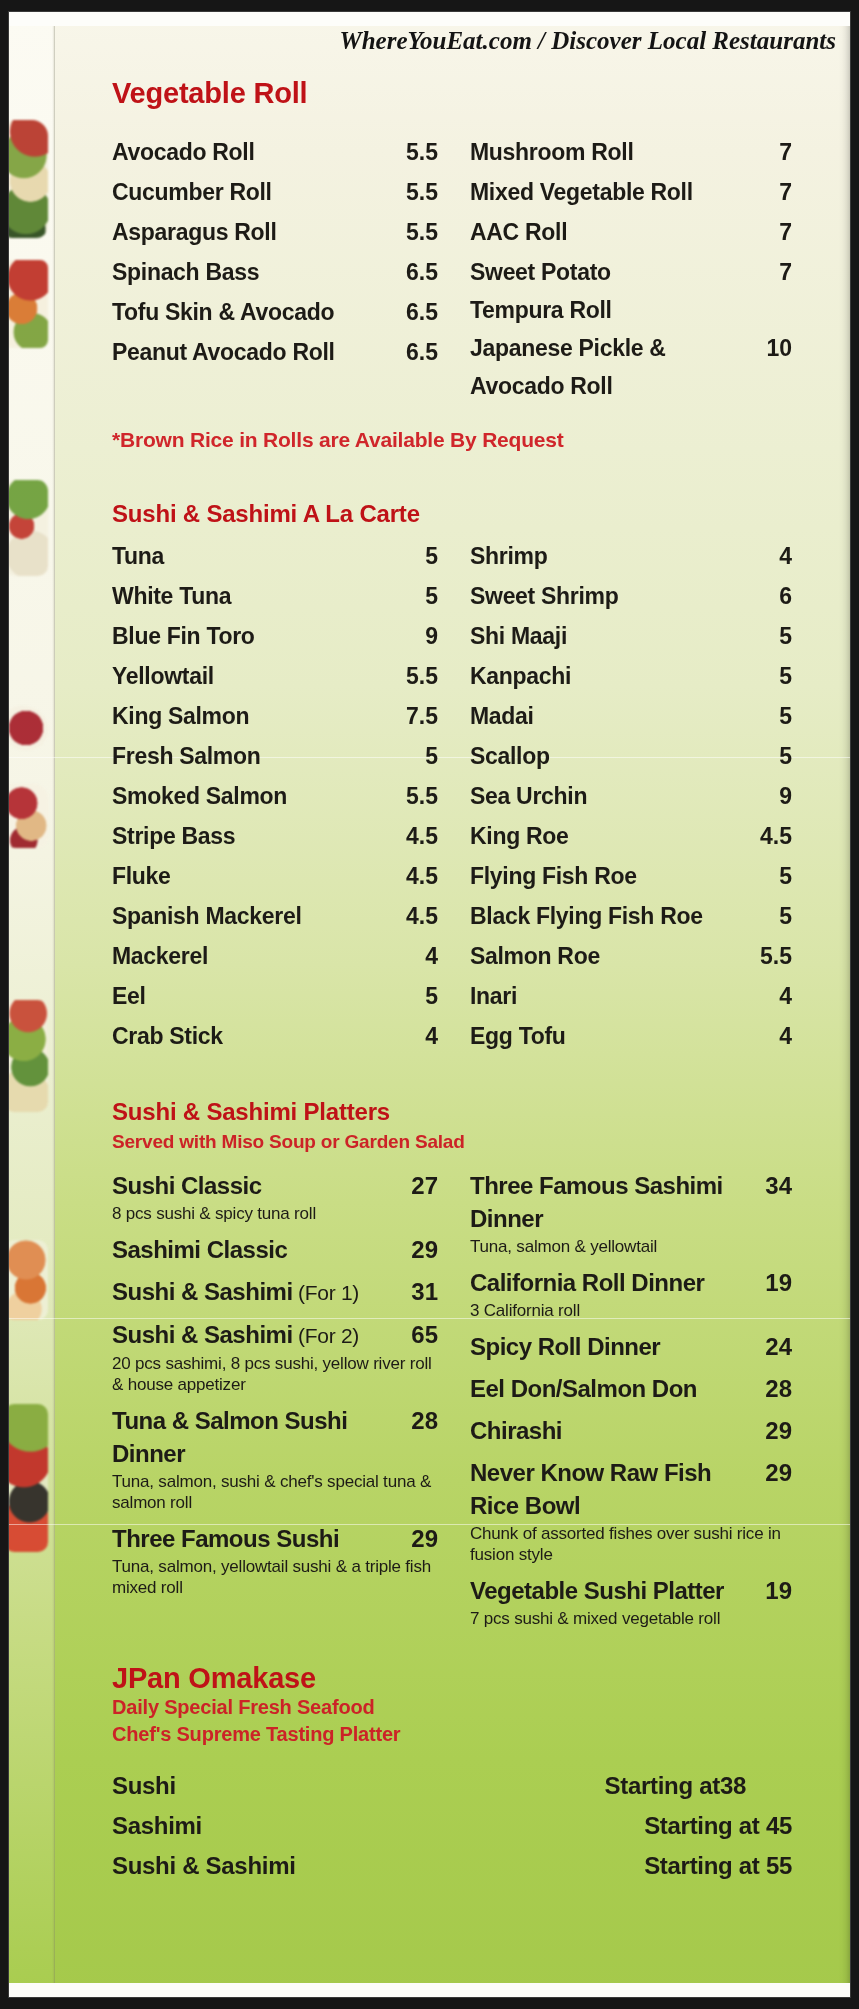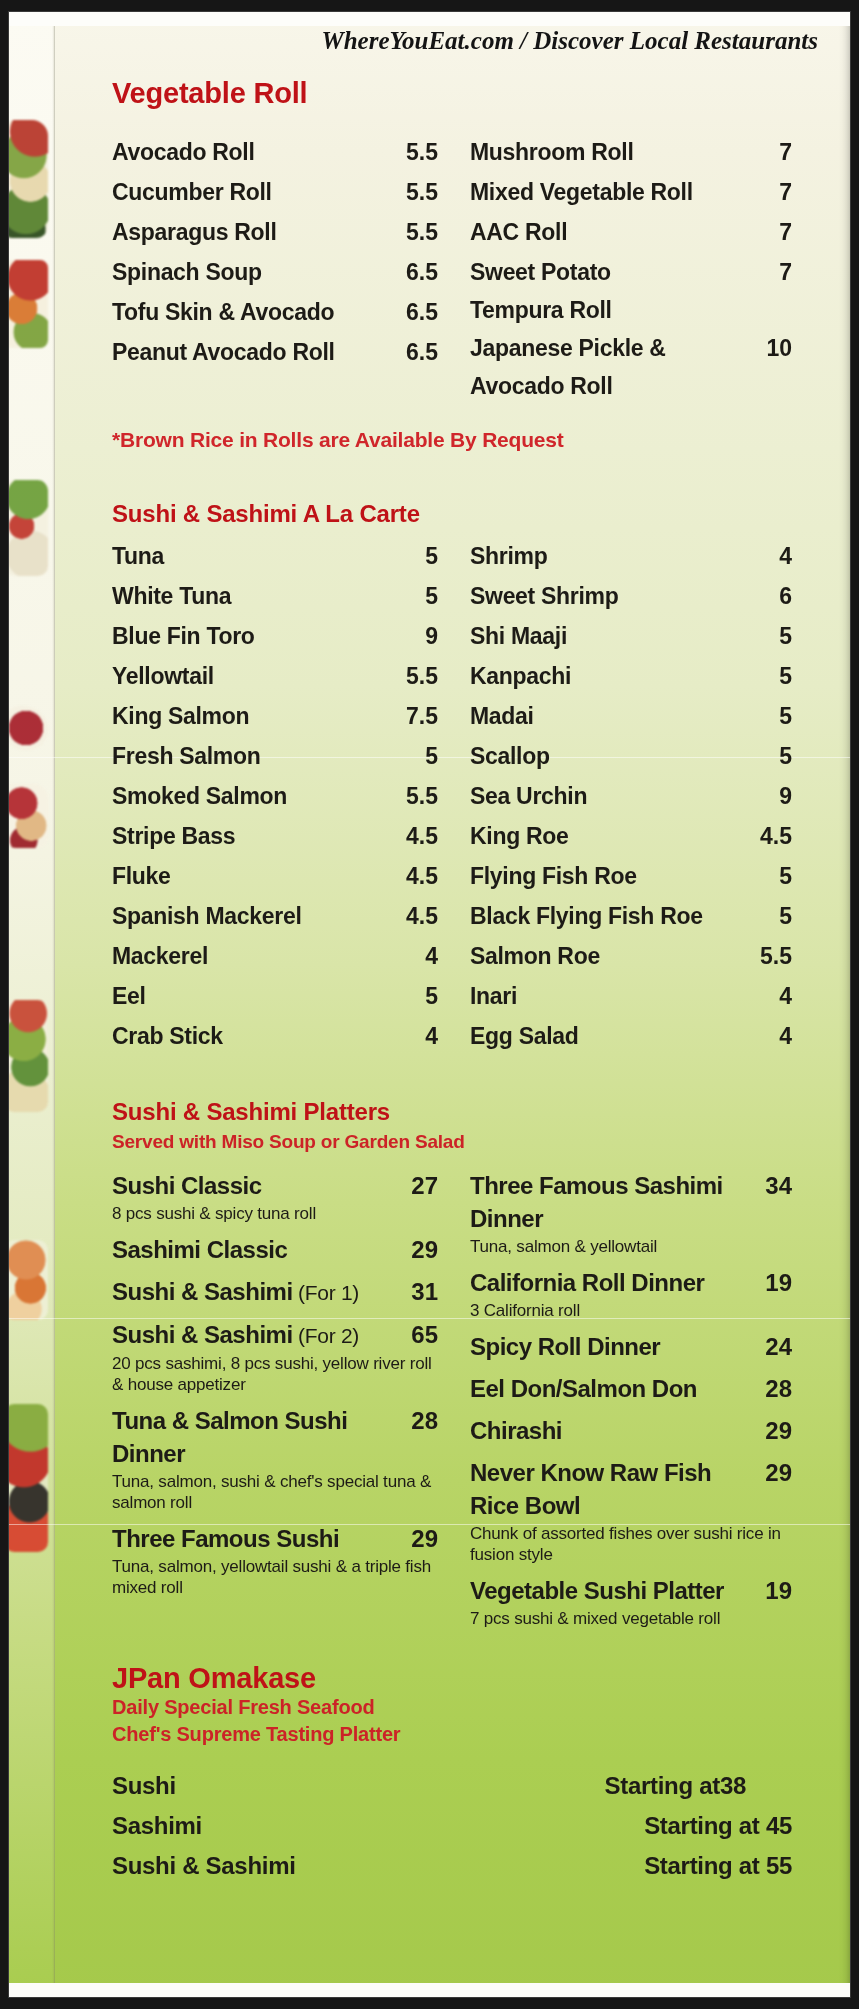--- a/index.html
+++ b/index.html
@@ -48,21 +48,21 @@
   .b7{top:1228px;height:80px;border-radius:10px;background:
       radial-gradient(circle at 50% 25%,#e08a4e 0 30%,transparent 31%),
       radial-gradient(circle at 60% 60%,#d9702e 0 28%,transparent 29%),
       radial-gradient(circle at 45% 86%,#f0cf9e 0 24%,transparent 25%),#eef0d6;}
   .b8{top:1392px;height:148px;border-radius:10px;background:
       radial-gradient(circle at 60% 12%,#86ab3d 0 22%,transparent 23%),
       radial-gradient(circle at 45% 38%,#c22f27 0 28%,transparent 29%),
       radial-gradient(circle at 58% 66%,#2f2b28 0 20%,transparent 21%),
       radial-gradient(circle at 45% 88%,#d8452f 0 24%,transparent 25%),#e4e9c4;}
 
-  .site-header{position:absolute;top:14px;right:32px;z-index:4;color:#141414;
+  .site-header{position:absolute;top:14px;right:14px;z-index:4;color:#141414;
     font-family:"Liberation Serif",serif;font-style:italic;font-weight:700;
     font-size:25px;line-height:30px;}
 
   .content{position:relative;z-index:4;margin-left:103px;width:680px;color:#1d1b16;}
 
   .sec-title{margin:0;color:#bf1217;font-weight:bold;font-size:24px;letter-spacing:-0.2px;}
   #sec-veg .sec-title{margin-top:63px;font-size:29px;line-height:36px;}
   #sec-ala .sec-title{margin-top:42px;line-height:38px;}
   #sec-plat .sec-title{margin-top:38px;line-height:34px;}
   #sec-oma .sec-title{margin-top:24px;font-size:29px;line-height:32px;}
@@ -137,21 +137,21 @@
                 </div>
               </div>
               <div class="srow">
                 <div class="head">
                   <span class="nm">Asparagus Roll</span>
                   <span class="pr">5.5</span>
                 </div>
               </div>
               <div class="srow">
                 <div class="head">
-                  <span class="nm">Spinach Soup</span>
+                  <span class="nm">Spinach Bass</span>
                   <span class="pr">6.5</span>
                 </div>
               </div>
               <div class="srow">
                 <div class="head">
                   <span class="nm">Tofu Skin &amp; Avocado</span>
                   <span class="pr">6.5</span>
                 </div>
               </div>
               <div class="srow">
@@ -350,21 +350,21 @@
                 </div>
               </div>
               <div class="srow">
                 <div class="head">
                   <span class="nm">Inari</span>
                   <span class="pr">4</span>
                 </div>
               </div>
               <div class="srow">
                 <div class="head">
-                  <span class="nm">Egg Salad</span>
+                  <span class="nm">Egg Tofu</span>
                   <span class="pr">4</span>
                 </div>
               </div>
             </div>
         </div>
       </section>
 
       <section id="sec-plat">
         <h2 class="sec-title">Sushi &amp; Sashimi Platters</h2>
         <p class="sec-sub">Served with Miso Soup or Garden Salad</p>

